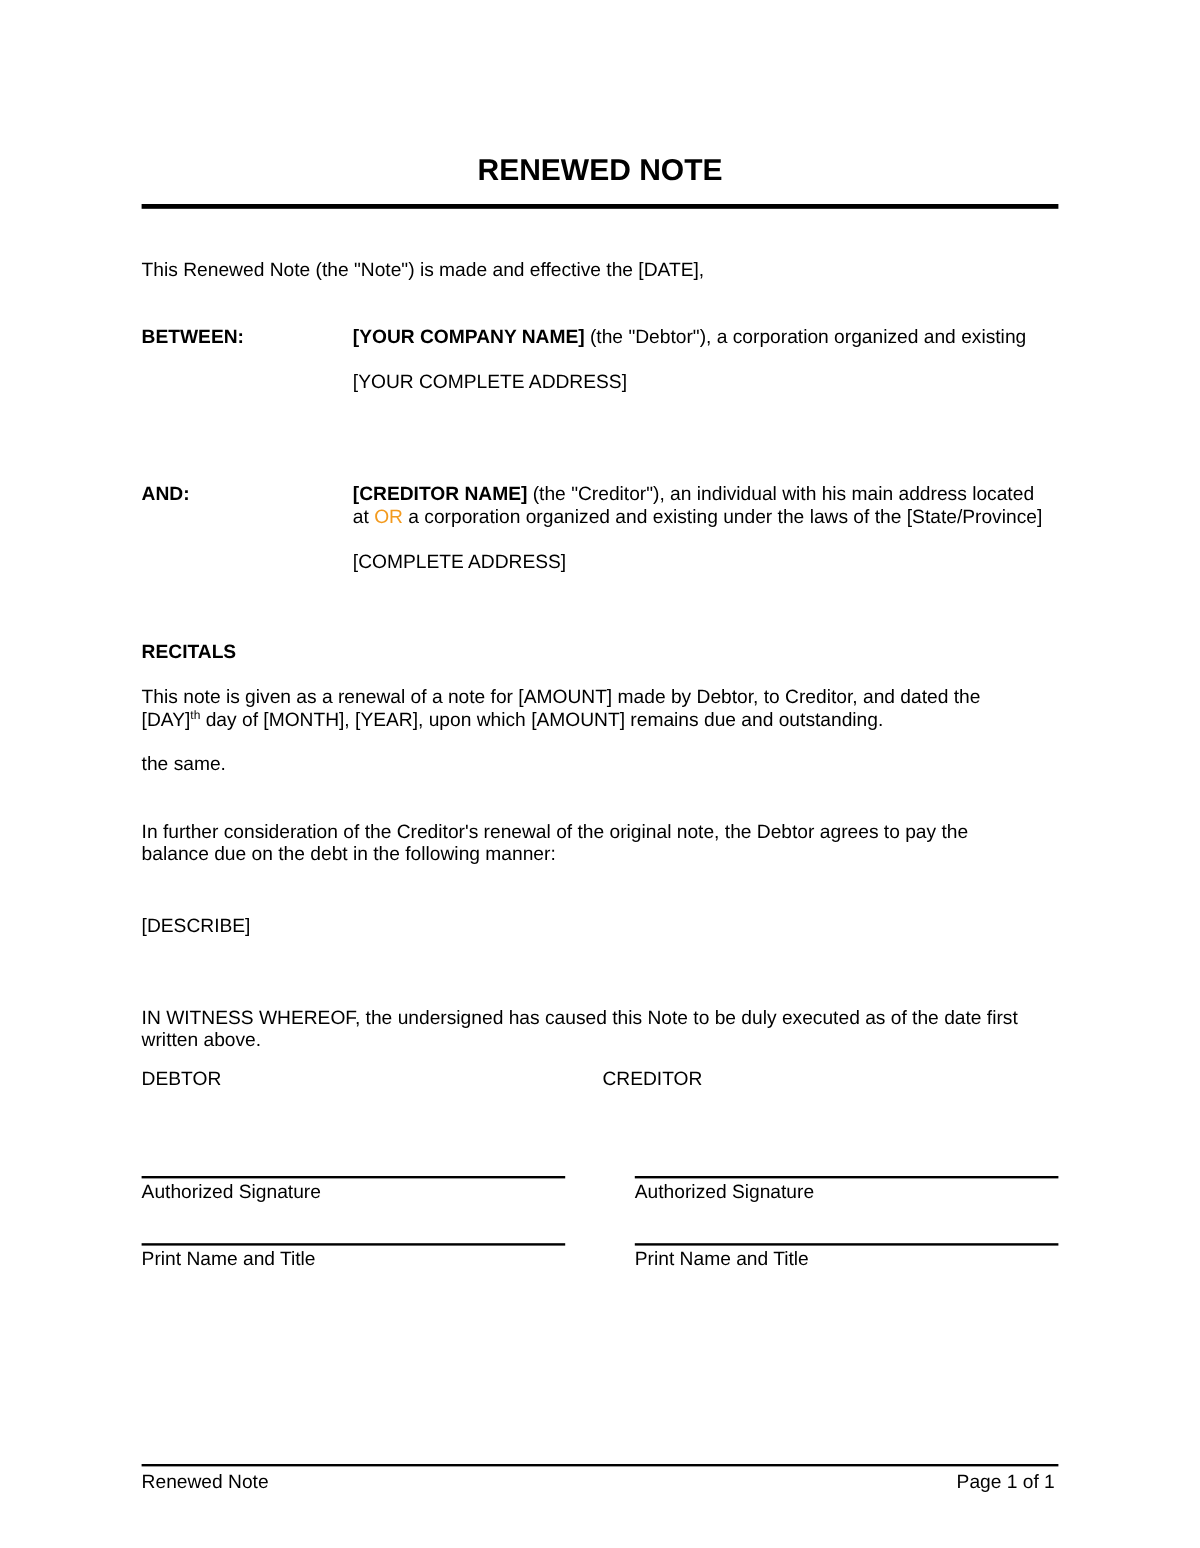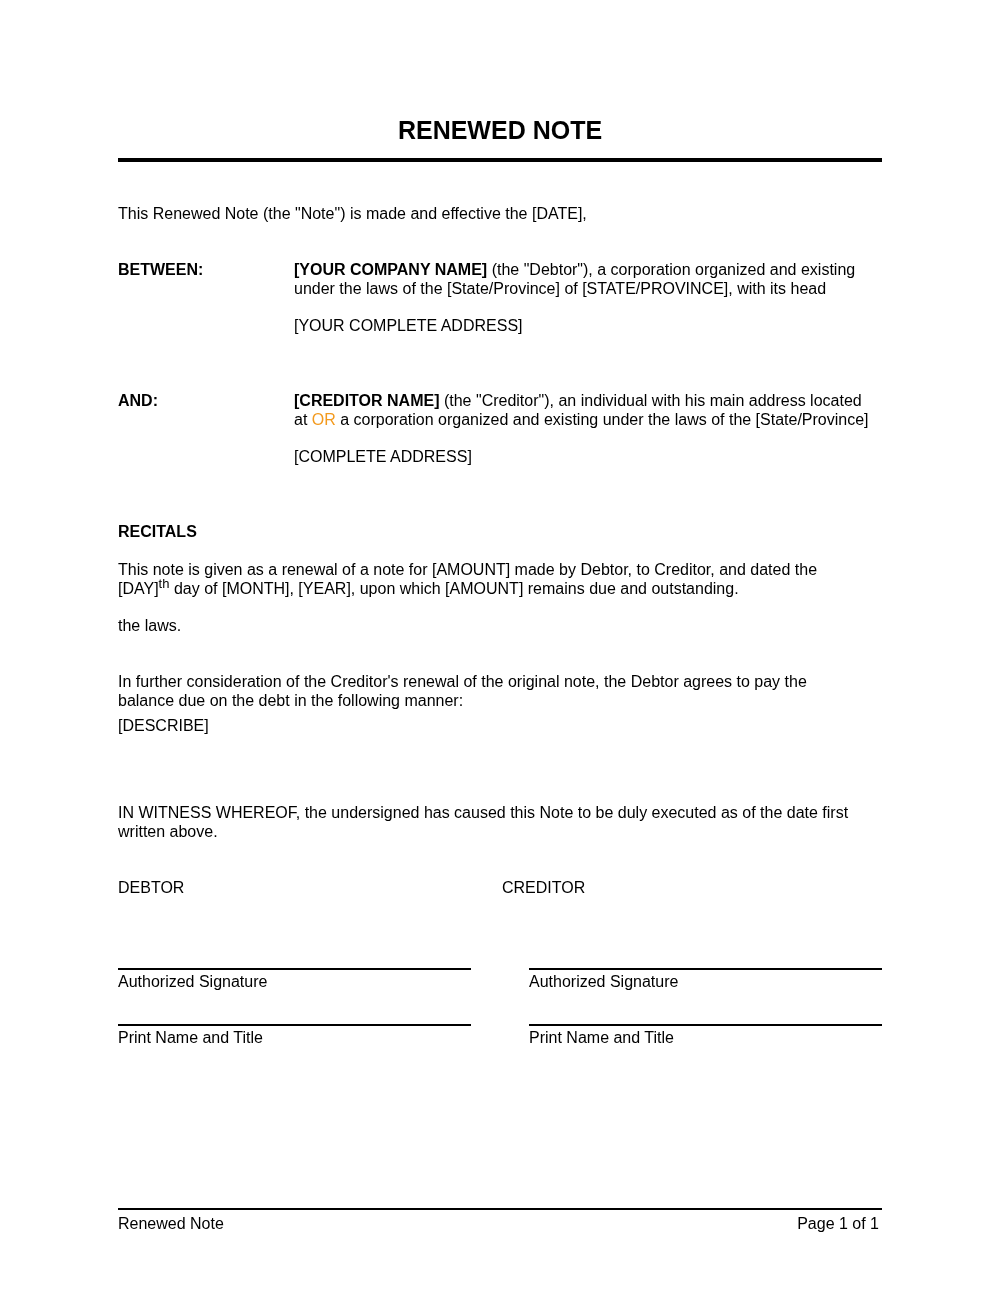--- a/index.html
+++ b/index.html
@@ -1,75 +1,74 @@
 <!DOCTYPE html>
 <html><head>
 <meta charset="utf-8">
 <style>
   html, body { margin: 0; padding: 0; background: #ffffff; }
   body {
     width: 1000px; height: 1290px; position: relative; overflow: hidden;
     font-family: "Liberation Sans", sans-serif; color: #000; font-size: 16px;
   }
-  .abs { position: absolute; }
+  .abs { position: absolute; margin-top: 12px; }
   .title {
     left: 118px; width: 764px; top: 116px; text-align: center;
     font-weight: bold; font-size: 25px; letter-spacing: 0px;
   }
   .rule-top { left: 118px; width: 764px; top: 158px; height: 4px; background: #000; }
   .line { line-height: 19px; white-space: nowrap; }
   .bold { font-weight: bold; }
   .orange { color: #F39A1E; }
-  sup.th { font-size: 13px; vertical-align: 6px; line-height: 0; }
+  sup.th { font-size: 10px; vertical-align: 6px; line-height: 0; }
   .sigline { height: 2px; background: #000; }
   .rule-foot { left: 118px; width: 764px; top: 1208px; height: 2px; background: #000; }
 </style>
 </head>
 <body>
 
 <div>
 
   <div class="abs title">RENEWED NOTE</div>
   <div class="abs rule-top"></div>
 
   <div class="abs line" style="left:118px; top:204px;">This Renewed Note (the "Note") is made and effective the [DATE],</div>
 
   <div class="abs line bold" style="left:118px; top:260px;text-align:center;">BETWEEN:</div>
   <div class="abs" style="left:294px; top:260px;">
     <div class="line"><span class="bold">[YOUR COMPANY NAME]</span><span> (the "Debtor"), a corporation organized and existing</span></div>
-    <div class="line">under the laws of the [State/Province] of [STATE/PROVINCE], with its head</div>
     <div class="line" style="margin-top:18px;">[YOUR COMPLETE ADDRESS]</div>
   </div>
 
   <div class="abs line bold" style="left:118px; top:391px;">AND:</div>
   <div class="abs" style="left:294px; top:391px;">
     <div class="line"><span class="bold">[CREDITOR NAME]</span><span> (the "Creditor"), an individual with his main address located</span></div>
     <div class="line"><span>at </span><span class="orange">OR</span><span> a corporation organized and existing under the laws of the [State/Province]</span></div>
     <div class="line" style="margin-top:18px;">[COMPLETE ADDRESS]</div>
   </div>
 
   <div class="abs line bold" style="left:118px; top:522px;">RECITALS</div>
 
   <div class="abs" style="left:118px; top:560px;">
     <div class="line">This note is given as a renewal of a note for [AMOUNT] made by Debtor, to Creditor, and dated the</div>
     <div class="line"><span>[DAY]</span><sup class="th">th</sup><span> day of [MONTH], [YEAR], upon which [AMOUNT] remains due and outstanding.</span></div>
   </div>
 
   <div class="abs" style="left:118px; top:616px;">
-    <div class="line">the laws.</div>
+    <div class="line">the same.</div>
   </div>
 
   <div class="abs" style="left:118px; top:672px;">
     <div class="line">In further consideration of the Creditor's renewal of the original note, the Debtor agrees to pay the</div>
     <div class="line">balance due on the debt in the following manner:</div>
   </div>
 
-  <div class="abs line" style="left:118px; top:716px;text-align:right;">[DESCRIBE]</div>
+  <div class="abs line" style="left:118px; top:751px;text-align:right;">[DESCRIBE]</div>
 
-  <div class="abs" style="left:118px; top:803px;">
+  <div class="abs" style="left:118px; top:827px;">
     <div class="line">IN WITNESS WHEREOF, the undersigned has caused this Note to be duly executed as of the date first</div>
     <div class="line">written above.</div>
   </div>
 
   <div class="abs line" style="left:118px; top:878px;">DEBTOR</div>
   <div class="abs sigline" style="left:118px; width:353px; top:968px;"></div>
   <div class="abs line" style="left:118px; top:972px;">Authorized Signature</div>
   <div class="abs sigline" style="left:118px; width:353px; top:1024px;"></div>
   <div class="abs line" style="left:118px; top:1028px;">Print Name and Title</div>
 

